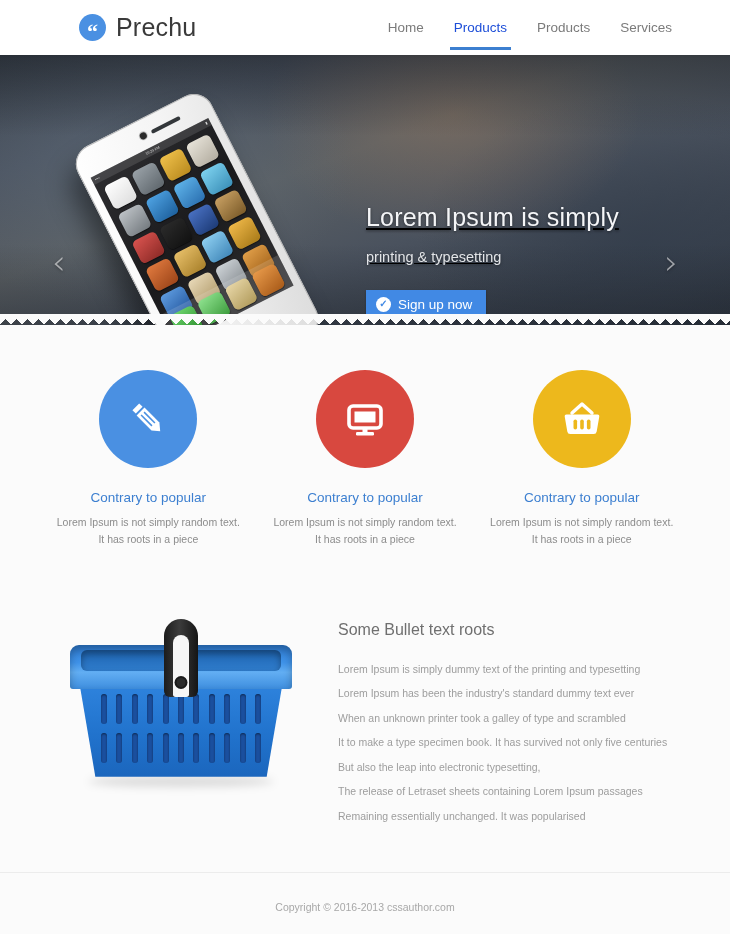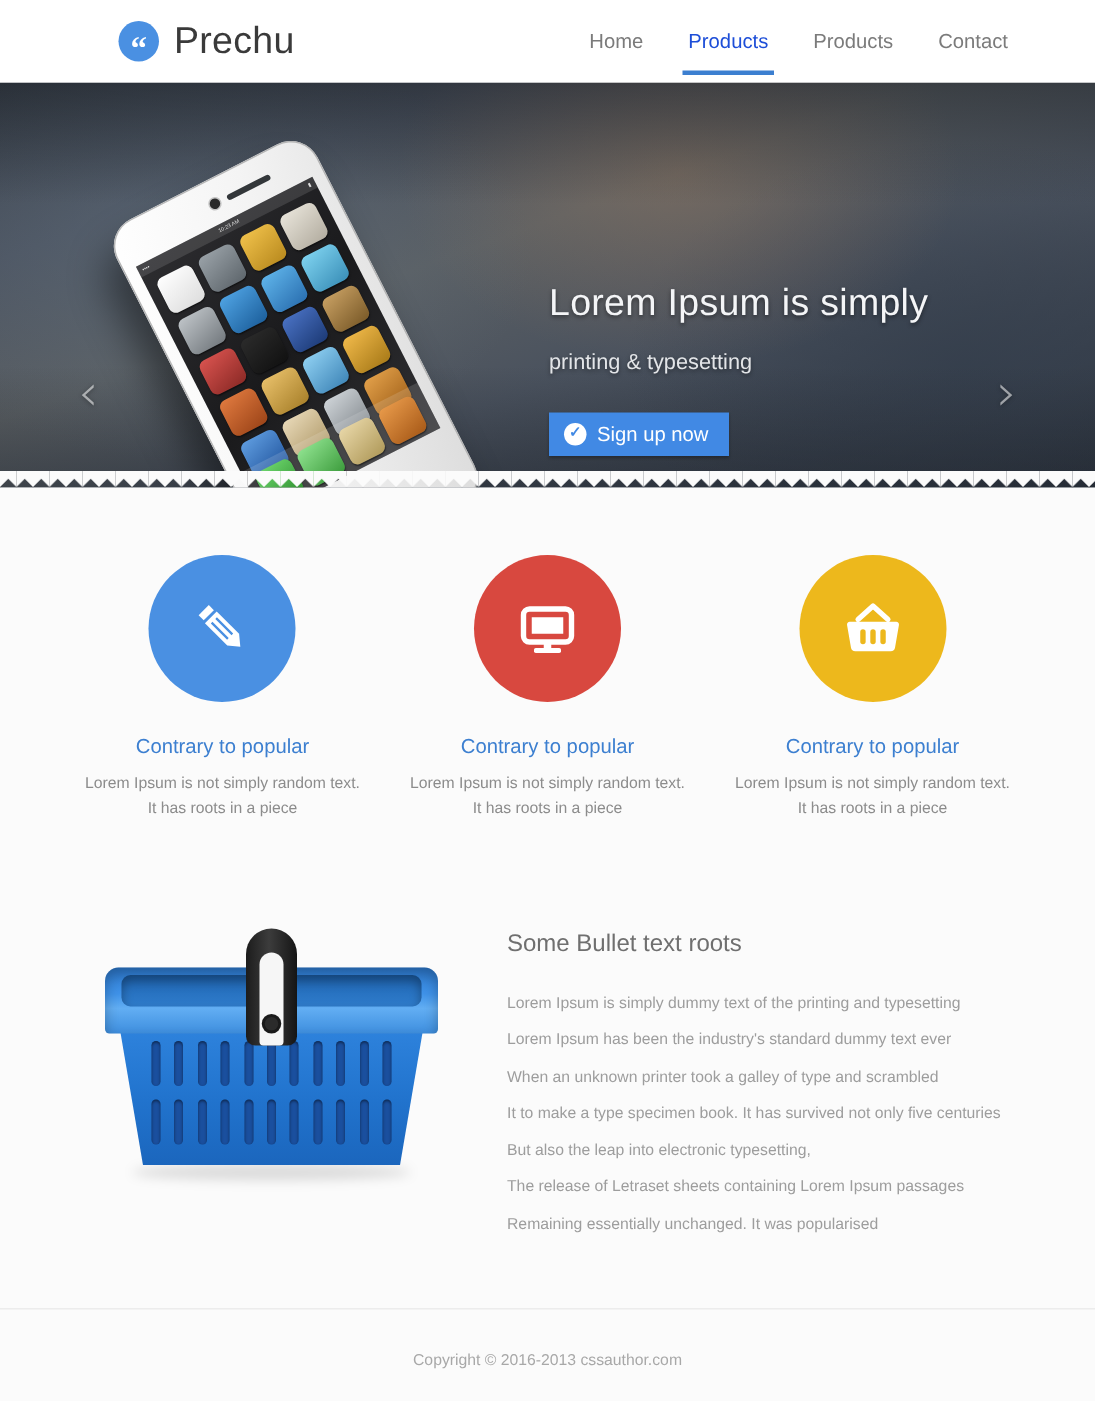--- a/index.html
+++ b/index.html
@@ -94,21 +94,21 @@
     gap:5px 5px; padding:6px 7px 0 7px;
   }
   .app { width:100%; aspect-ratio:1/1; border-radius:5px; box-shadow:0 1px 1px rgba(0,0,0,.5); }
   .dock {
     position:absolute; bottom:0; left:0; right:0; height:34px;
     background:rgba(255,255,255,.14);
     display:flex; gap:5px; padding:5px 7px; align-items:flex-start;
   }
   .dock .app { width:22%; }
 
-  .hero-copy { position:absolute; left:366px; top:133px; z-index:4; }
+  .hero-copy { position:absolute; left:366px; top:148px; z-index:4;text-decoration:underline; }
   .hero-title {
     font-size:25px; color:#f4f5f7; font-weight:400; letter-spacing:.2px;
     text-shadow:0 1px 3px rgba(0,0,0,.45);
   }
   .hero-sub {
     font-size:14.5px; color:#e3e5e8; margin-top:12px; line-height:1.85;
     text-shadow:0 1px 3px rgba(0,0,0,.4);
   }
   .cta {
     display:inline-flex; align-items:center; gap:7px;
@@ -227,21 +227,21 @@
 
   <div class="header">
     <div class="logo">
       <div class="logo-mark">“</div>
       <div class="logo-text">Prechu</div>
     </div>
     <div class="nav">
       <div class="nav-item">Home</div>
       <div class="nav-item active">Products</div>
       <div class="nav-item">Products</div>
-      <div class="nav-item">Contact</div>
+      <div class="nav-item">Services</div>
     </div>
   </div>
 
   <div class="hero">
 
     <div class="phone-wrap">
       <div class="phone">
         <div class="phone-cam"></div>
         <div class="phone-spk"></div>
         <div class="phone-screen">

